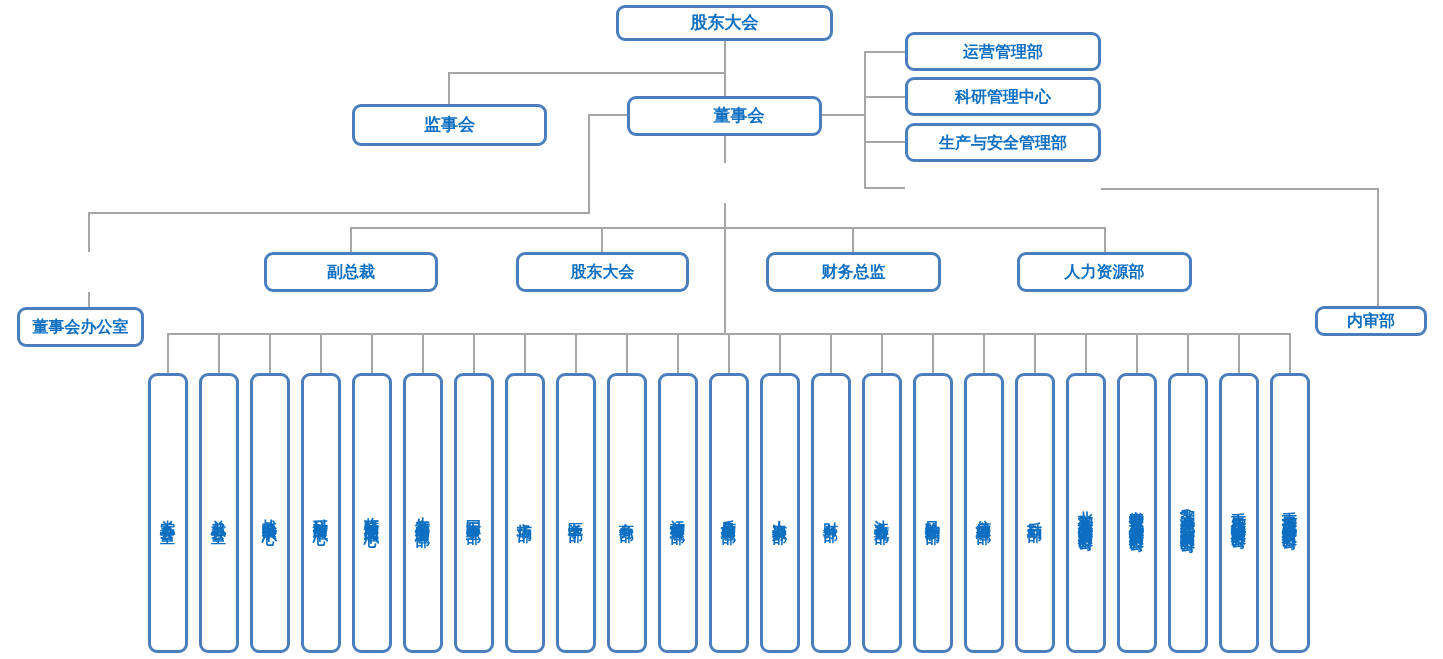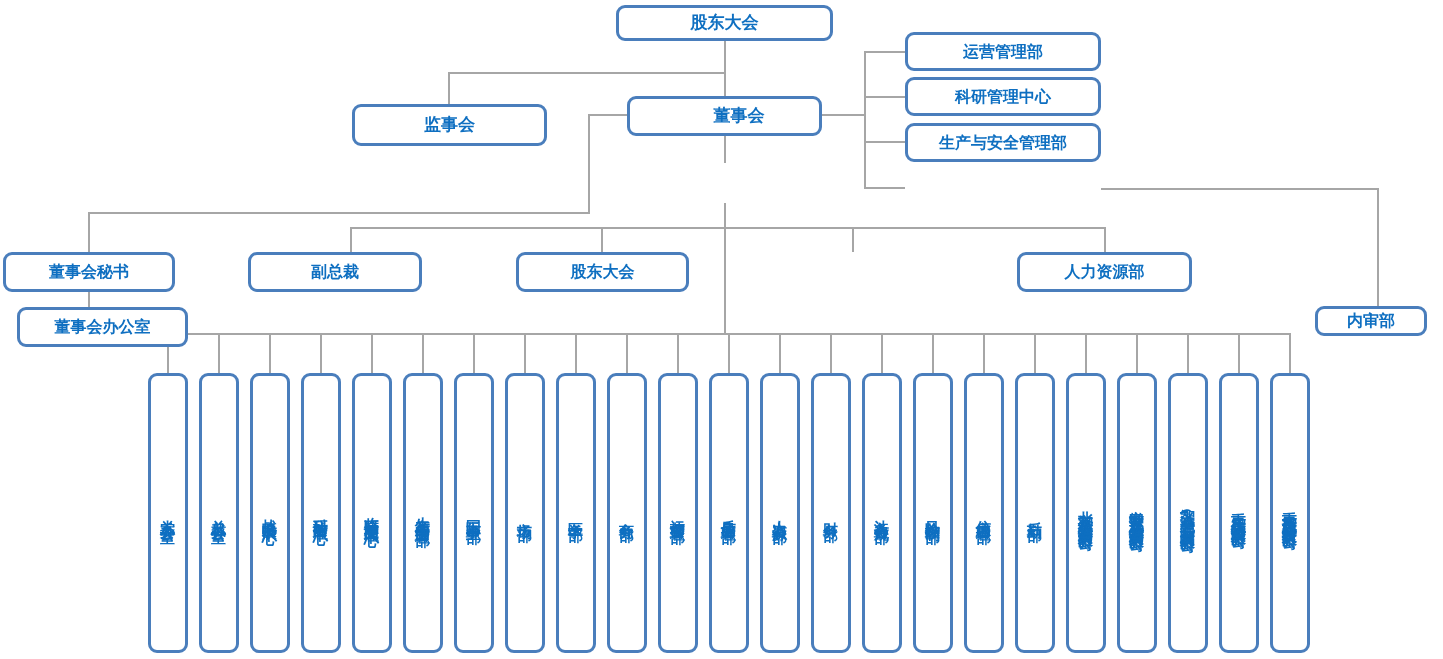--- a/index.html
+++ b/index.html
@@ -77,26 +77,26 @@
   <div class="ln v" style="left:1289px;top:333px;height:40px;"></div>
 
   <div class="node big" style="left:616px;top:5px;width:217px;height:36px;">股东大会</div>
   <div class="node big" style="left:352px;top:104px;width:195px;height:42px;">监事会</div>
   <div class="node big" style="left:627px;top:96px;width:195px;height:40px;padding-left:29px;">董事会</div>
 
   <div class="node" style="left:905px;top:32px;width:196px;height:39px;">运营管理部</div>
   <div class="node" style="left:905px;top:77px;width:196px;height:39px;">科研管理中心</div>
   <div class="node" style="left:905px;top:123px;width:196px;height:39px;">生产与安全管理部</div>
 
-  <div class="node" style="left:3px;top:252px;width:172px;height:40px;">董事会秘书</div>
-  <div class="node" style="left:248px;top:252px;width:174px;height:40px;">副总裁</div>
+  <div class="node" style="left:264px;top:252px;width:174px;height:40px;">副总裁</div>
   <div class="node" style="left:516px;top:252px;width:173px;height:40px;">股东大会</div>
+  <div class="node" style="left:766px;top:252px;width:175px;height:40px;">财务总监</div>
   <div class="node" style="left:1017px;top:252px;width:175px;height:40px;">人力资源部</div>
 
-  <div class="node" style="left:17px;top:307px;width:171px;height:40px;">董事会办公室</div>
+  <div class="node" style="left:17px;top:307px;width:127px;height:40px;">董事会办公室</div>
   <div class="node" style="left:1315px;top:306px;width:112px;height:30px;">内审部</div>
 
   <div class="node vert" style="left:148px;top:373px;width:40px;height:280px;">
       <span>党委办公室</span>
     </div>
   <div class="node vert" style="left:199px;top:373px;width:40px;height:280px;">
       <span>总裁办公室</span>
     </div>
   <div class="node vert" style="left:250px;top:373px;width:40px;height:280px;">
       <span>战略发展中心</span>

